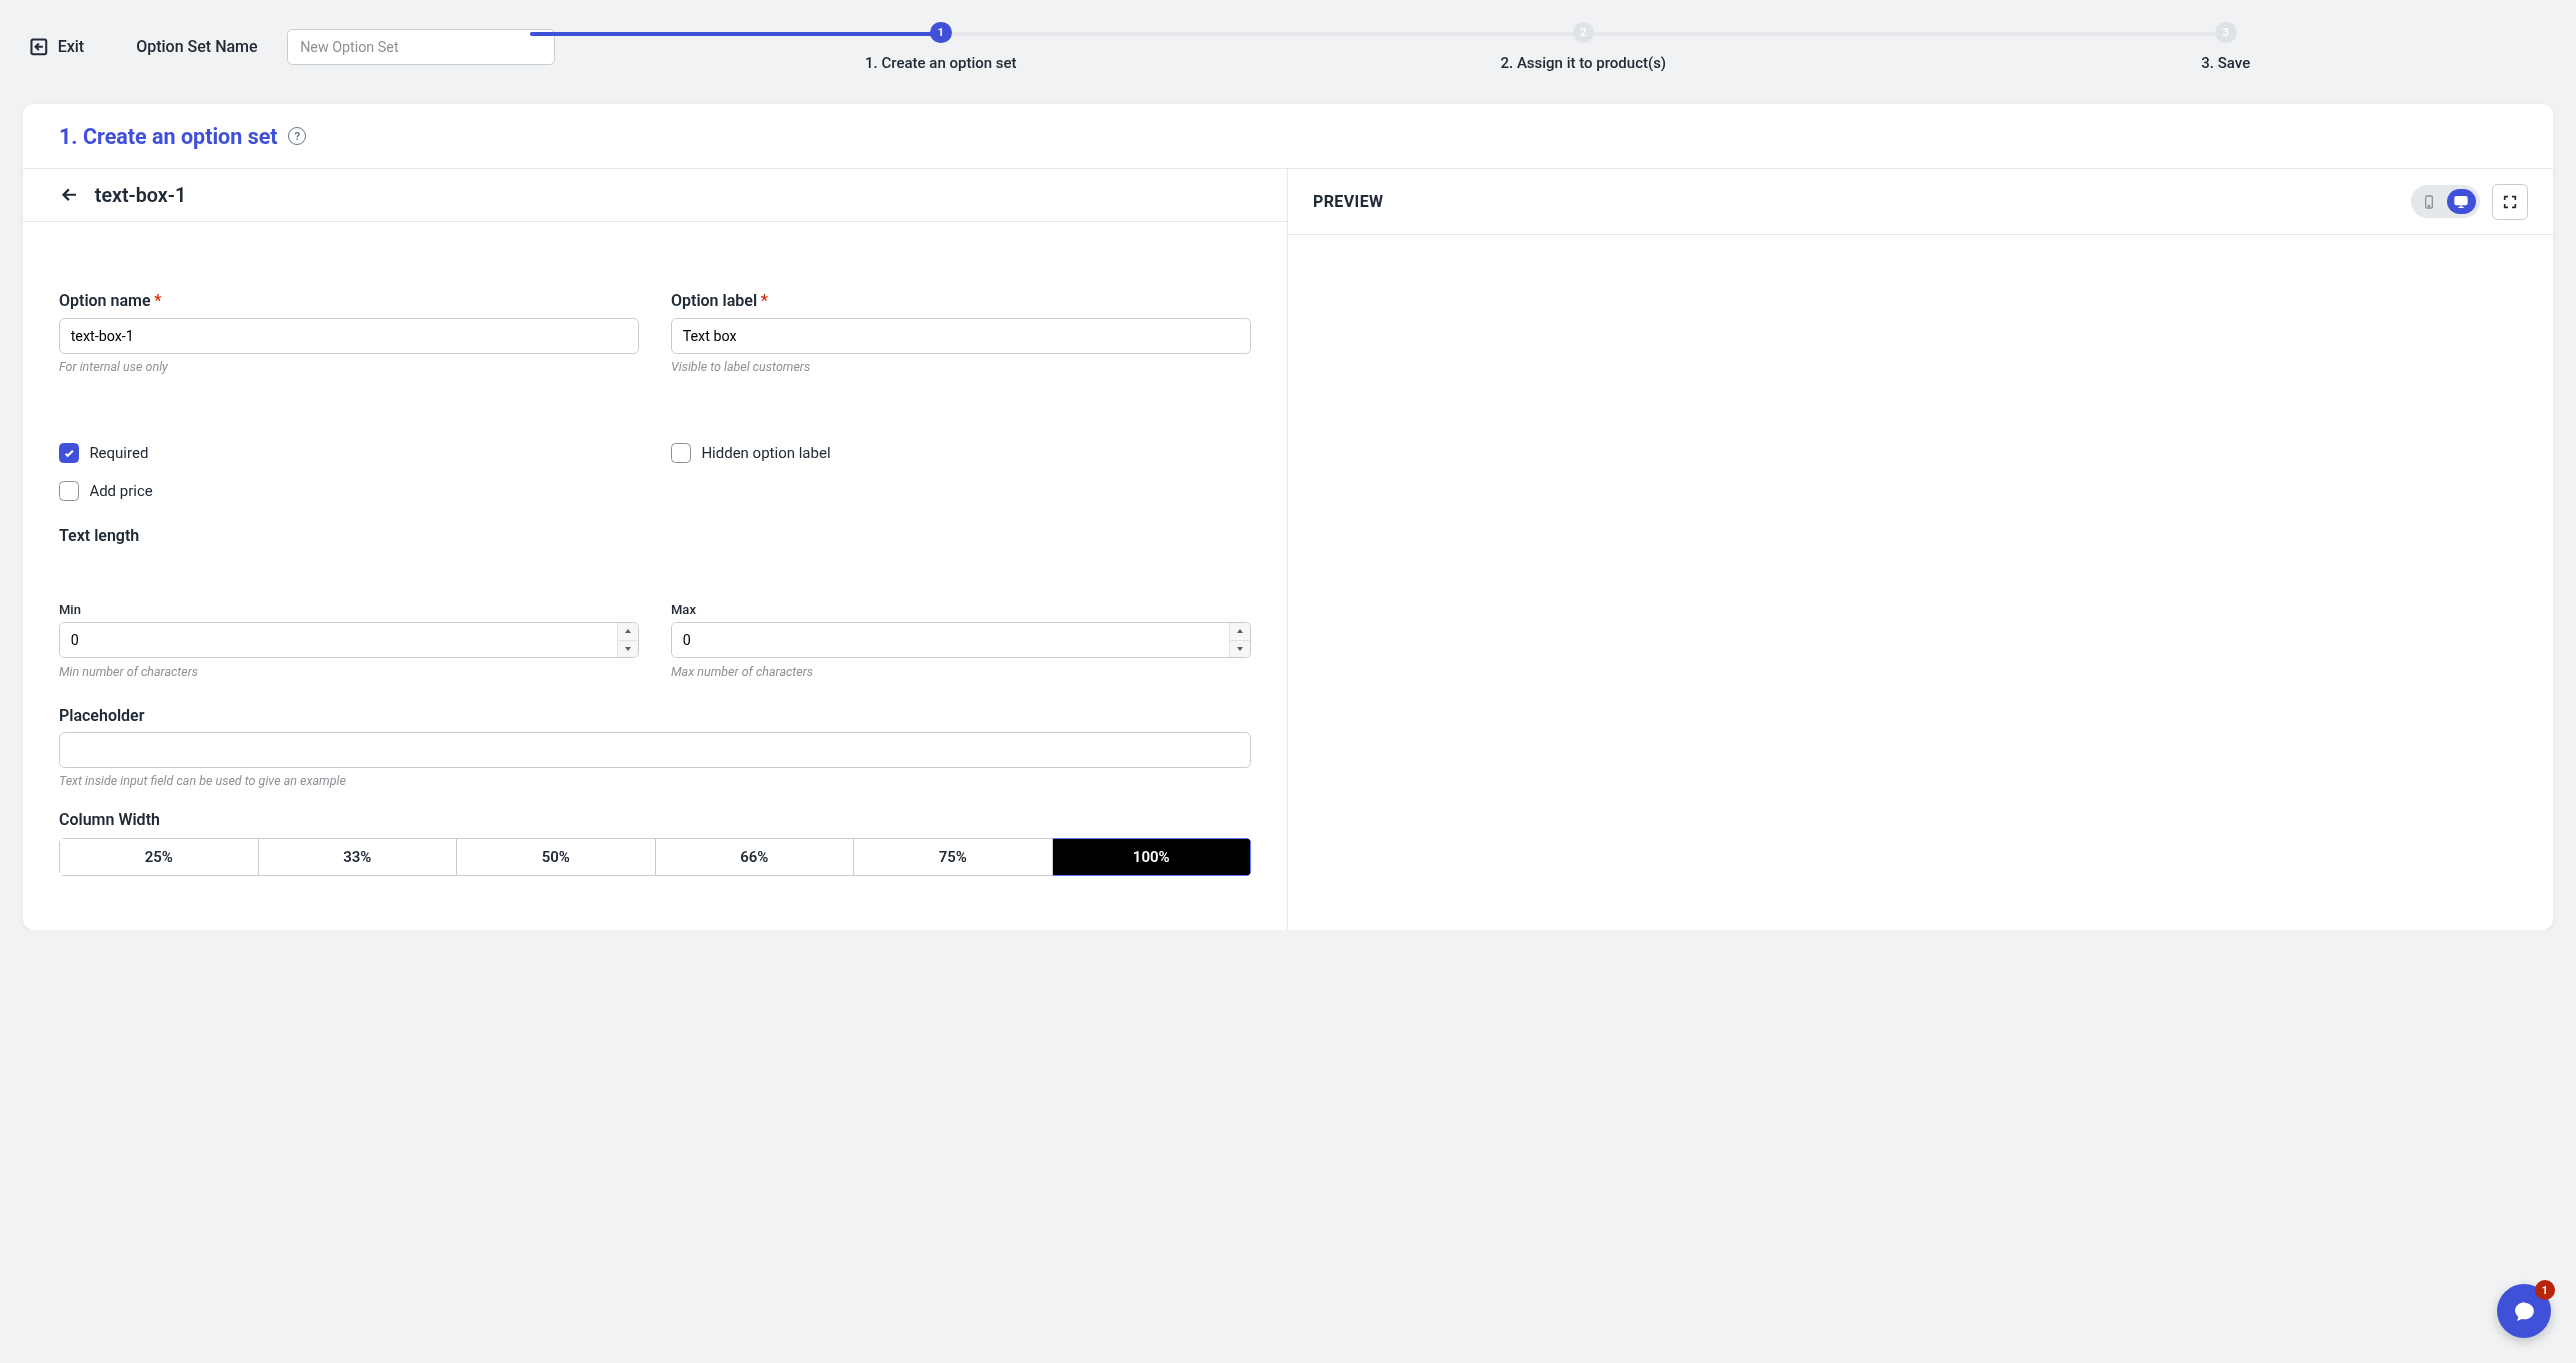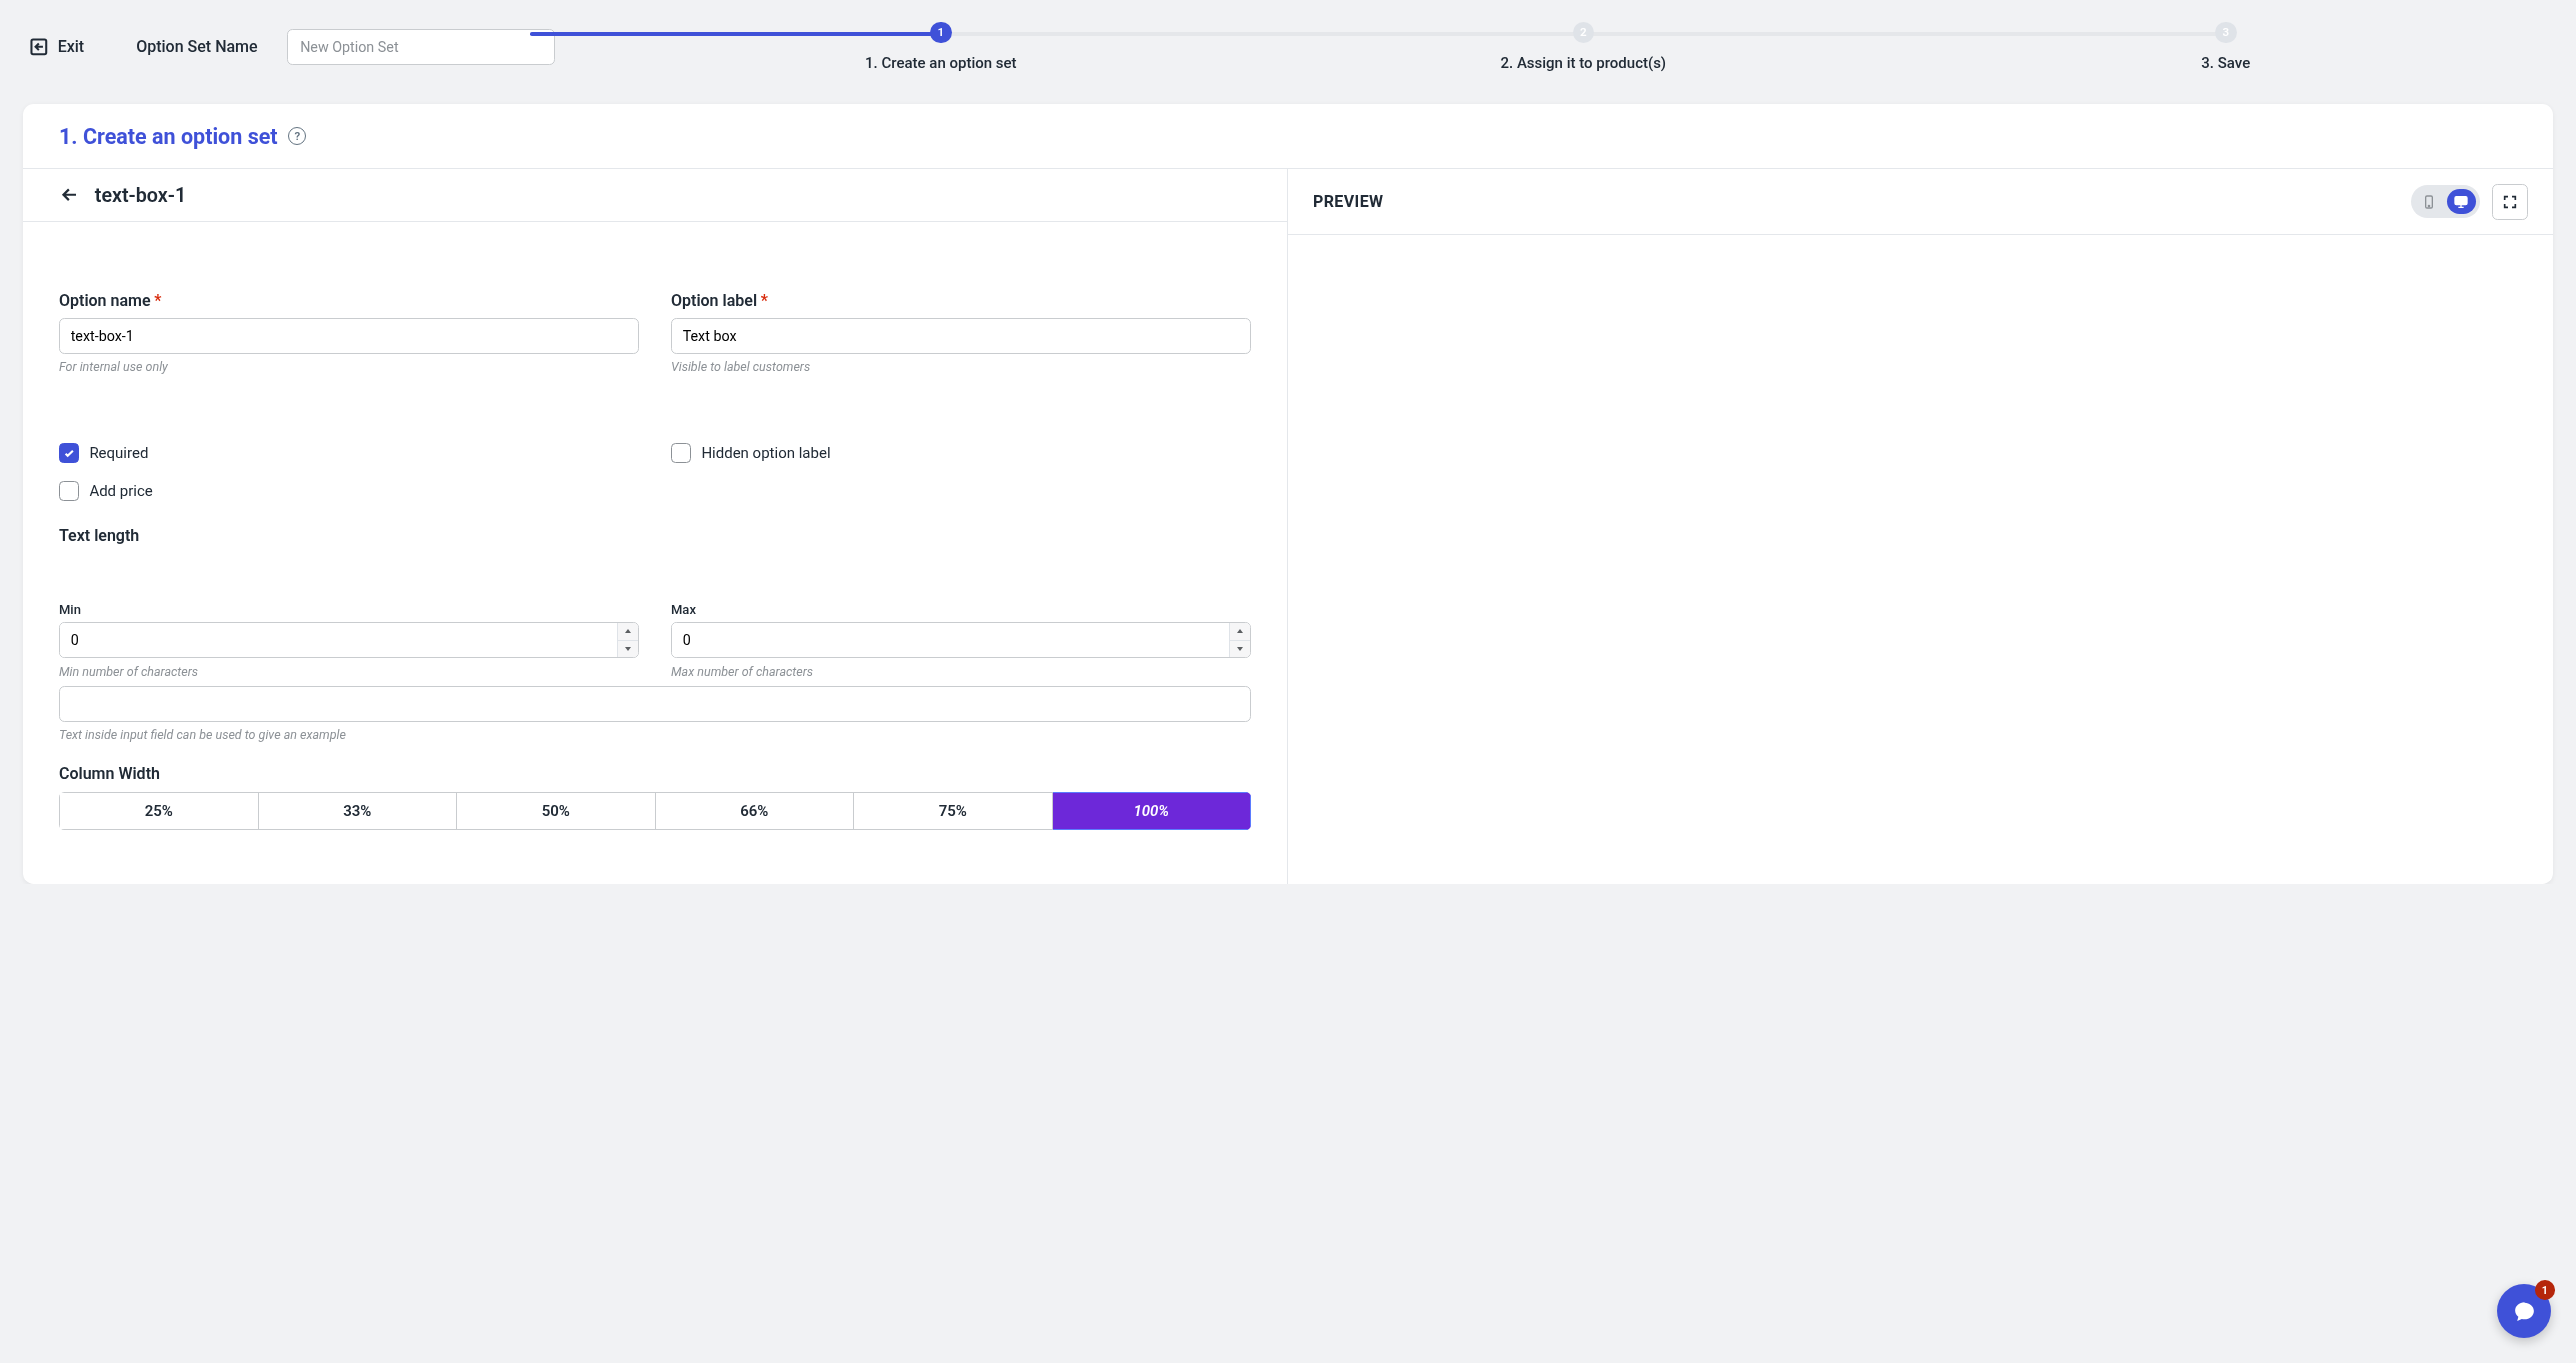--- a/index.html
+++ b/index.html
@@ -57,21 +57,21 @@
 .spinner { width: 21.5px; display: flex; flex-direction: column; border-left: 0.9px solid #dfe3e8; background: #f6f6f7; }
 .spin-btn { flex: 1; display: flex; align-items: center; justify-content: center; cursor: pointer; }
 .spin-btn:first-child { border-bottom: 0.9px solid #dfe3e8; }
 .spin-arrow { width: 0; height: 0; border-left: 3.6px solid transparent; border-right: 3.6px solid transparent; }
 .spin-arrow.up { border-bottom: 4.5px solid #5c5f62; }
 .spin-arrow.down { border-top: 4.5px solid #5c5f62; }
 
 .width-segs { display: flex; margin-top: 9px; border-radius: 5.4px; overflow: hidden; }
 .seg { flex: 1; text-align: center; padding: 9px 0; font-size: 15px; font-weight: 600; border: 0.9px solid #c9cccf; cursor: pointer; background: #fff; }
 .seg + .seg { border-left: none; }
-.seg.active { background: #6d28d9; color: #fff; border-color: #5b7cff; font-style: italic; }
+.seg.active { background: #000000; color: #fff; border-color: #5b7cff; }
 
 .preview-head { display: flex; align-items: center; justify-content: space-between; padding: 14.3px 25px; border-bottom: 0.9px solid #e4e7eb; }
 .preview-title { font-size: 16px; font-weight: 700; letter-spacing: 0.4px; }
 .preview-tools { display: flex; align-items: center; gap: 12.5px; }
 .toggle-group { background: #e4e7eb; border-radius: 894px; padding: 3.6px; display: flex; gap: 3.6px; }
 .tg-btn { width: 29px; height: 25px; border-radius: 894px; display: flex; align-items: center; justify-content: center; cursor: pointer; }
 .tg-btn.active { background: #3F51D8; }
 .tg-btn svg { width: 16px; height: 16px; }
 .tg-btn.active svg { stroke: #fff; fill: #fff; }
 .expand-btn { width: 36px; height: 36px; border: 0.9px solid #c9cccf; border-radius: 5.4px; display: flex; align-items: center; justify-content: center; cursor: pointer; }
@@ -203,20 +203,21 @@
                   </div>
                 <div class="spin-btn">
                     <div class="spin-arrow down"></div>
                   </div>
               </div>
             </div>
             <div class="hint">Max number of characters</div>
           </div>
         </div>
 
+        <div class="section-label" style="margin-top:27px;">Placeholder</div>
         <input class="text-input" style="margin-top: 7.2px;" value="">
         <div class="hint">Text inside input field can be used to give an example</div>
 
         <div class="section-label" style="margin-top:21.5px;">Column Width</div>
         <div class="width-segs">
           <div class="seg">25%</div>
           <div class="seg">33%</div>
           <div class="seg">50%</div>
           <div class="seg">66%</div>
           <div class="seg">75%</div>

